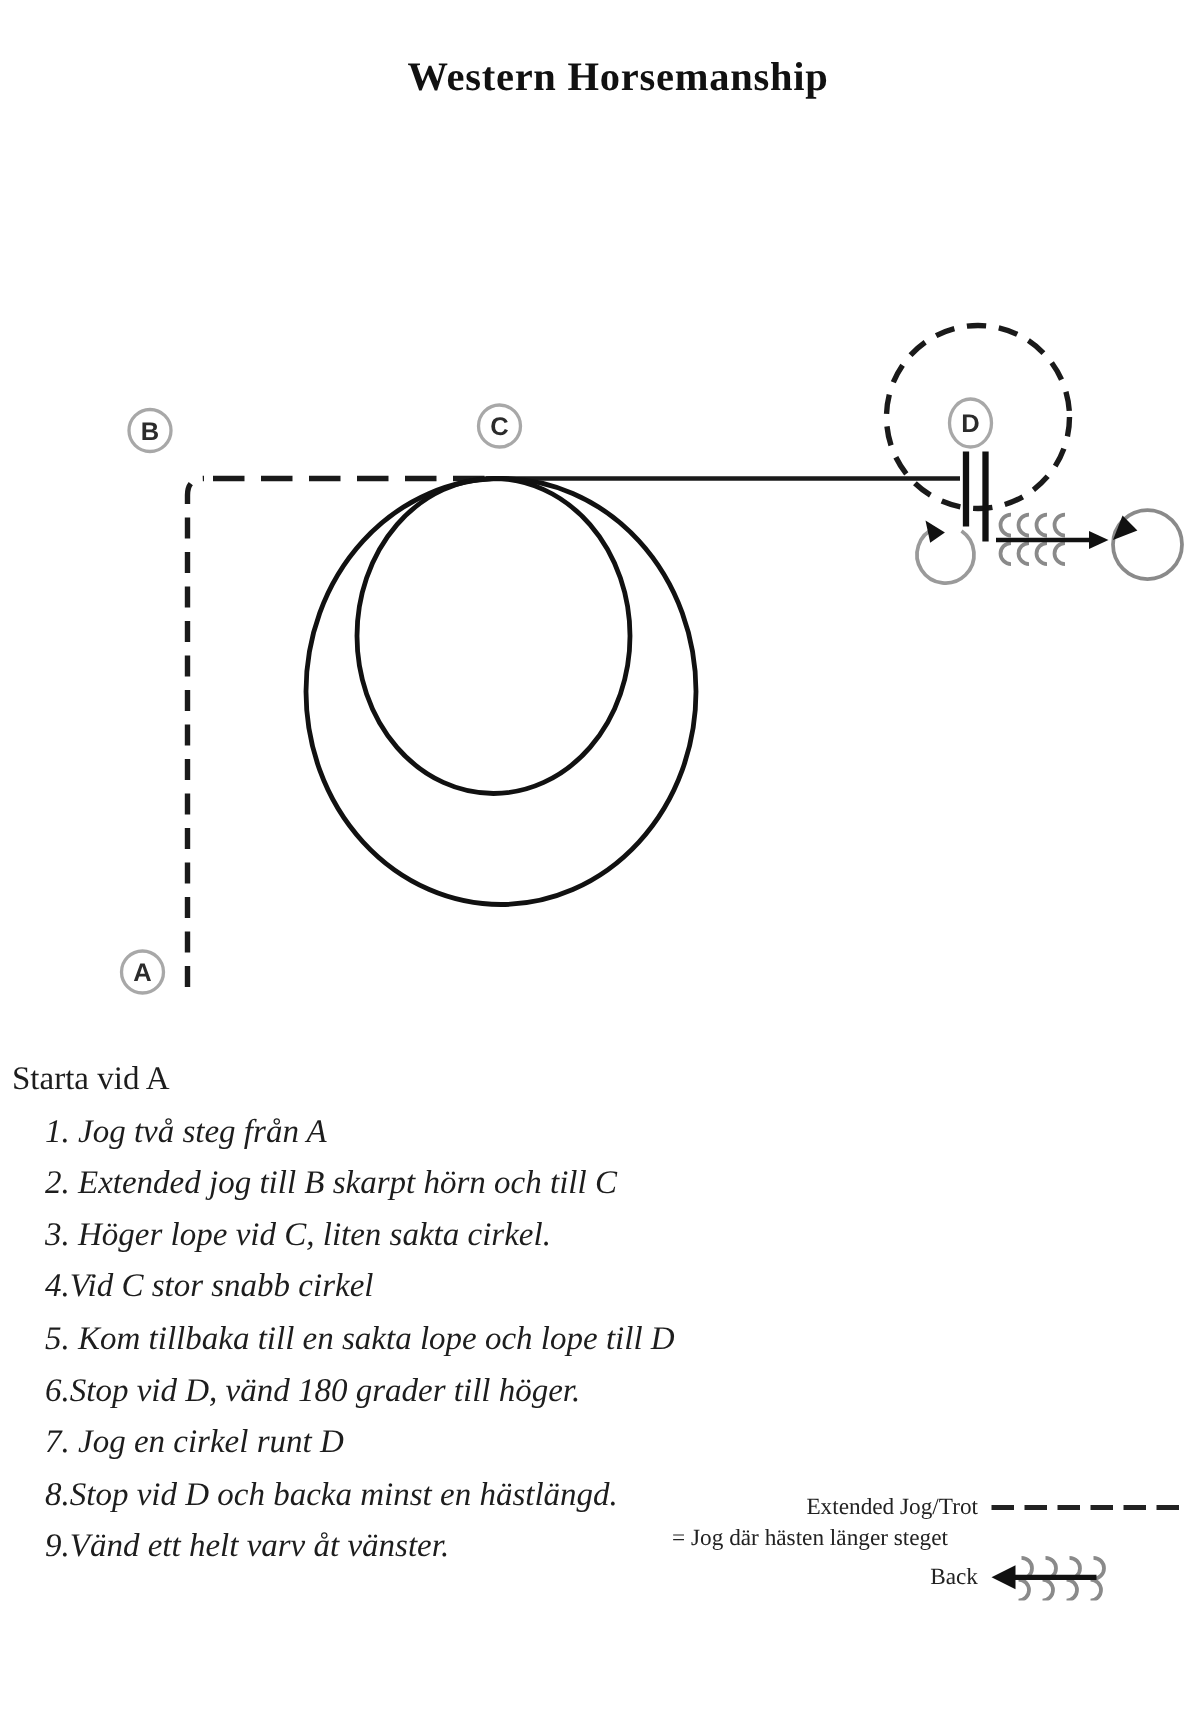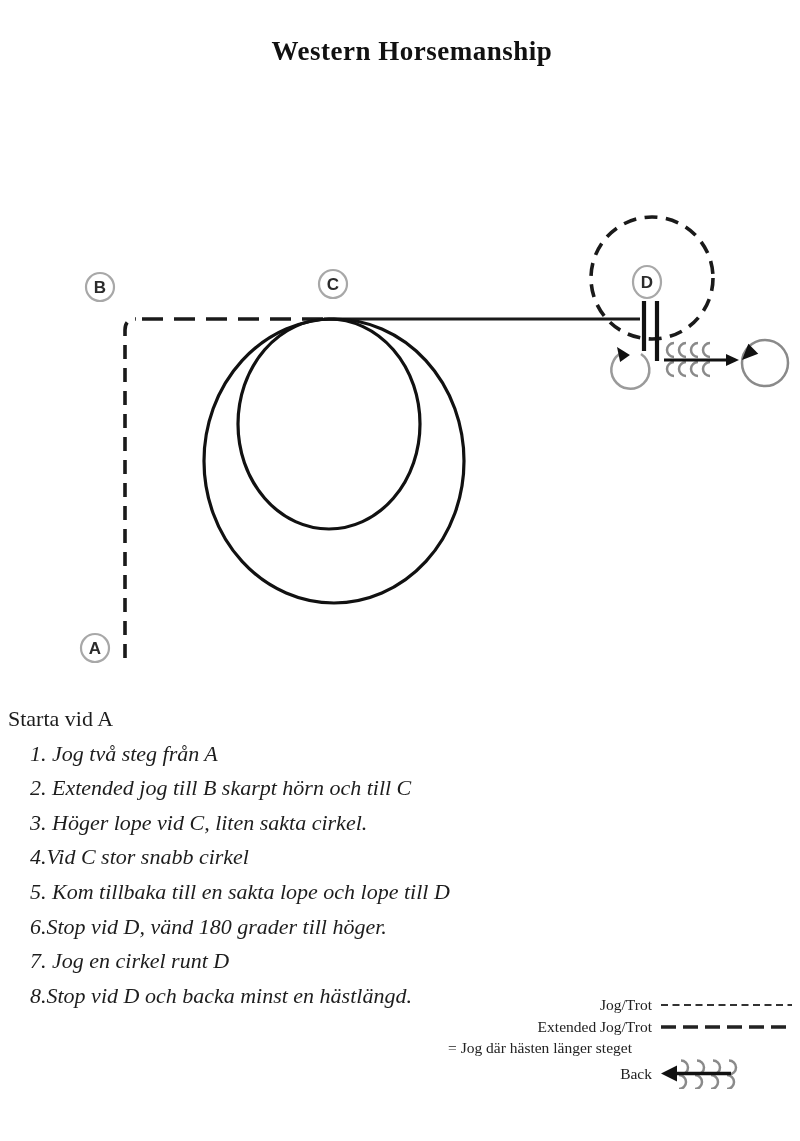--- a/index.html
+++ b/index.html
@@ -99,31 +99,26 @@
 <div class="instructions">
   <div>Starta vid A</div>
   <div class="item">1. Jog två steg från A</div>
   <div class="item">2. Extended jog till B skarpt hörn och till C</div>
   <div class="item">3. Höger lope vid C, liten sakta cirkel.</div>
   <div class="item">4.Vid C stor snabb cirkel</div>
   <div class="item">5. Kom tillbaka till en sakta lope och lope till D</div>
   <div class="item">6.Stop vid D, vänd 180 grader till höger.</div>
   <div class="item">7. Jog en cirkel runt D</div>
   <div class="item">8.Stop vid D och backa minst en hästlängd.</div>
+  <div class="item">9.Vänd ett helt varv åt vänster.</div>
 </div>
 
 <div class="legend">
 
 
-  <div class="legend-row">
-    <span class="lbl">Jog/Trot</span>
-    <svg class="sample" width="135" height="14">
-      <line x1="2" y1="7" x2="133" y2="7" stroke="#333333" stroke-width="2.2" stroke-dasharray="7 4.5"></line>
-    </svg>
-  </div>
 
   <div class="legend-row">
     <span class="lbl">Extended Jog/Trot</span>
     <svg class="sample" width="135" height="14">
       <line x1="2" y1="7" x2="133" y2="7" stroke="#222222" stroke-width="3.4" stroke-dasharray="15 7"></line>
     </svg>
   </div>
 
   <div class="legend-row legend-note-row">
     <span class="lbl">= Jog där hästen länger steget</span>

